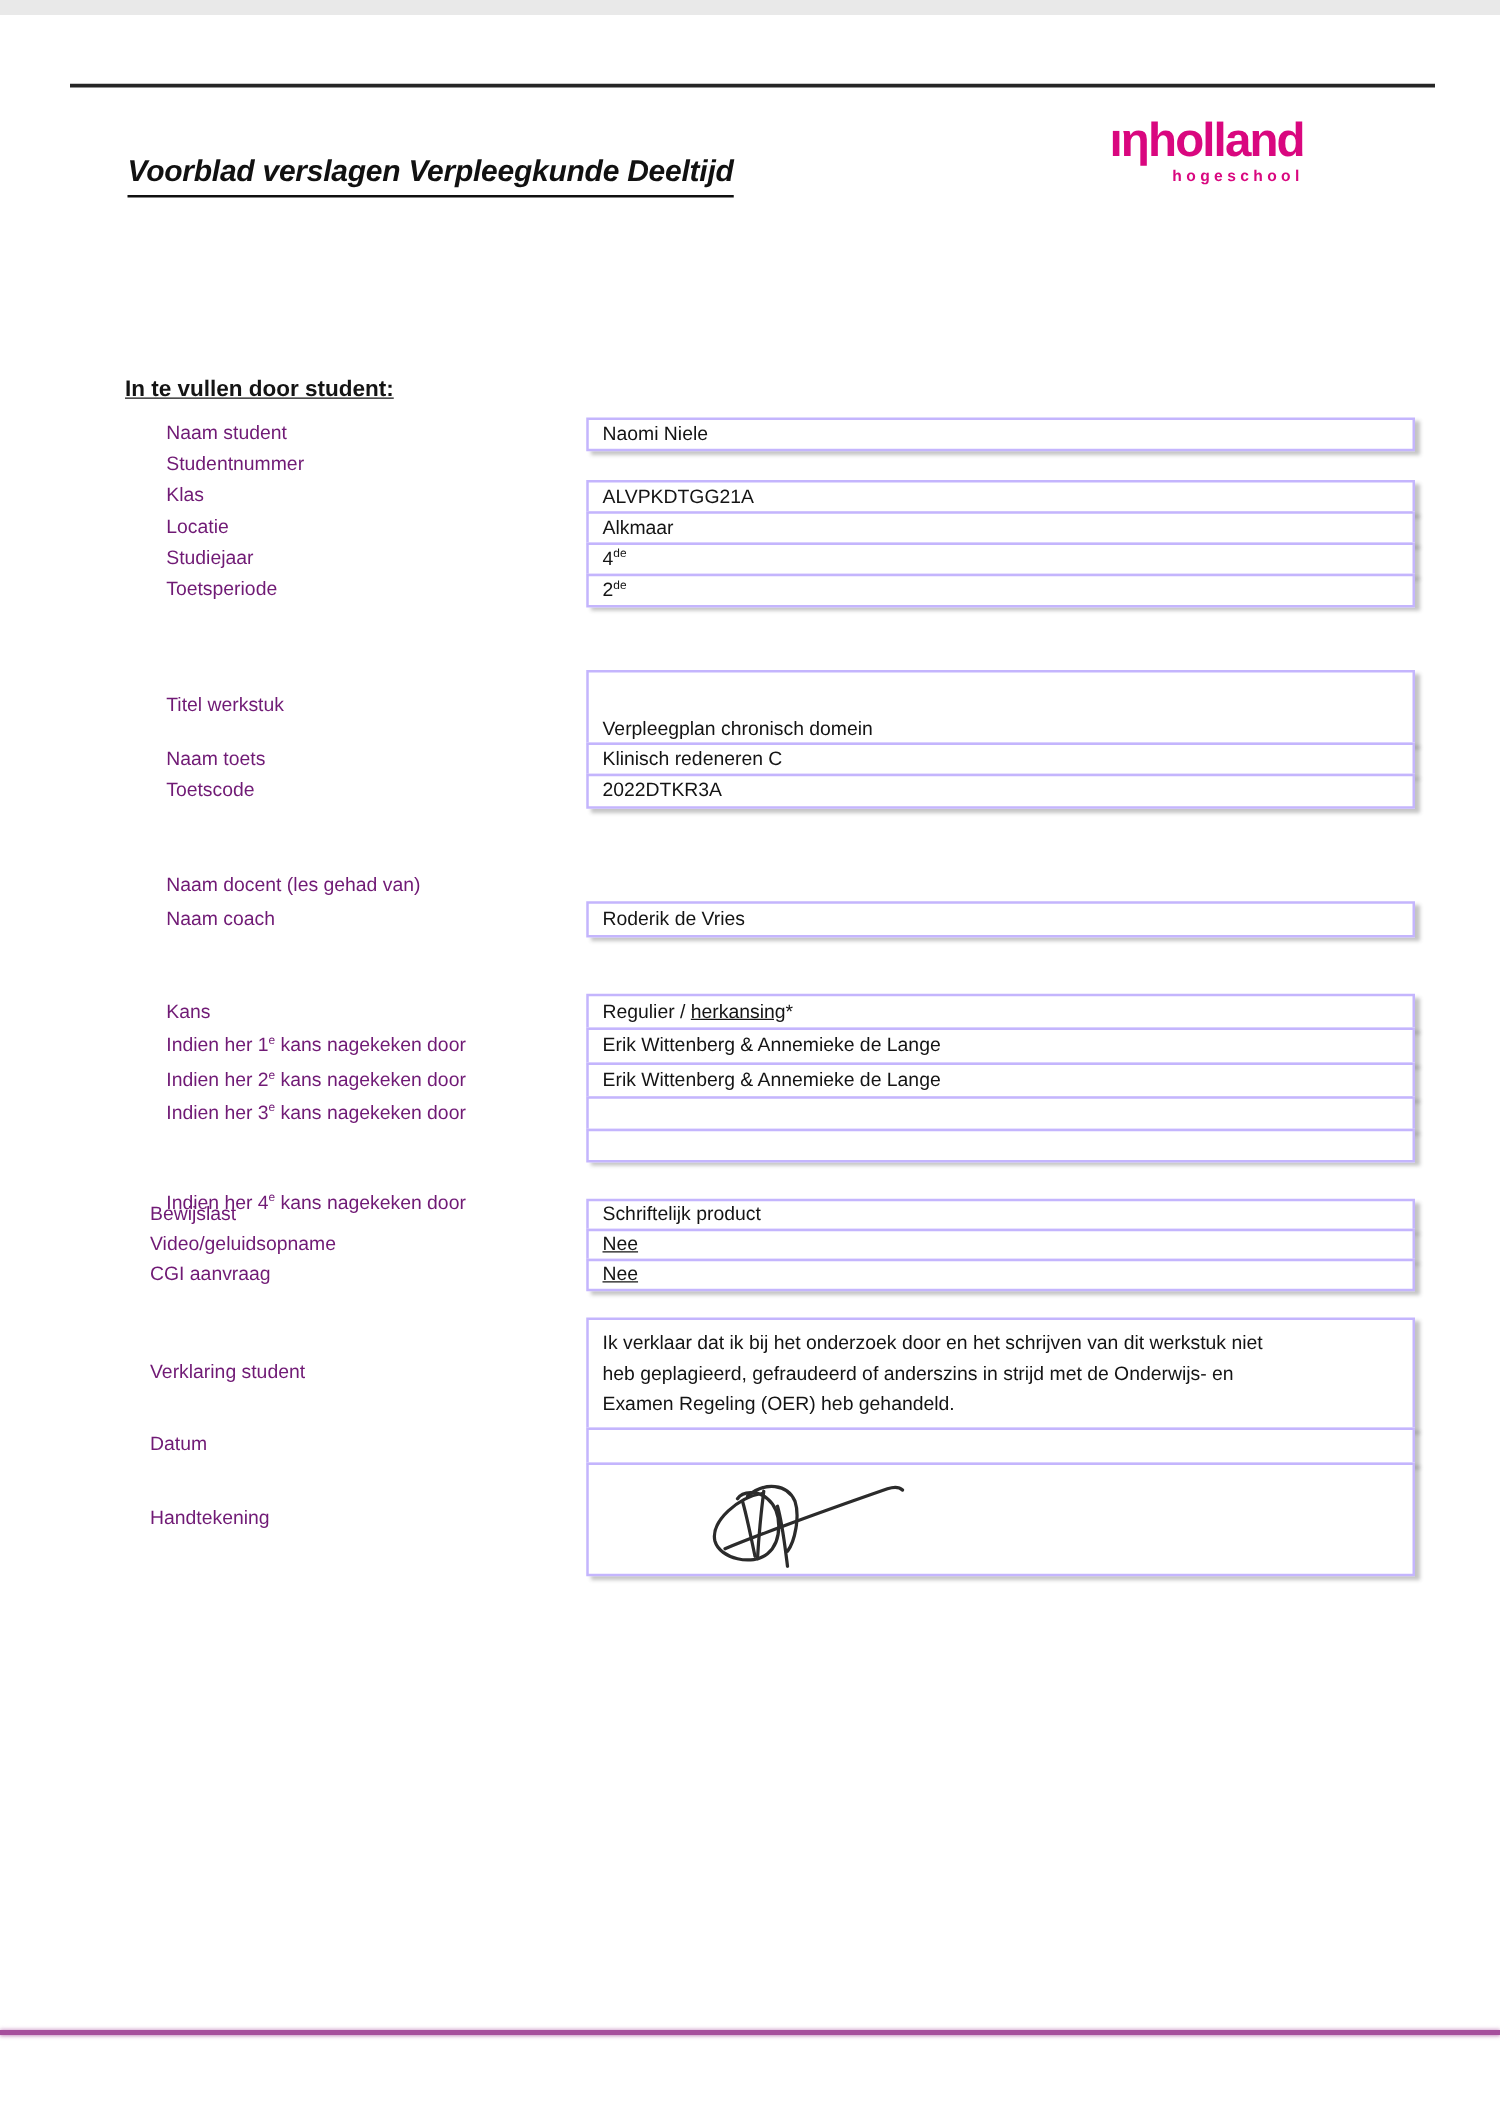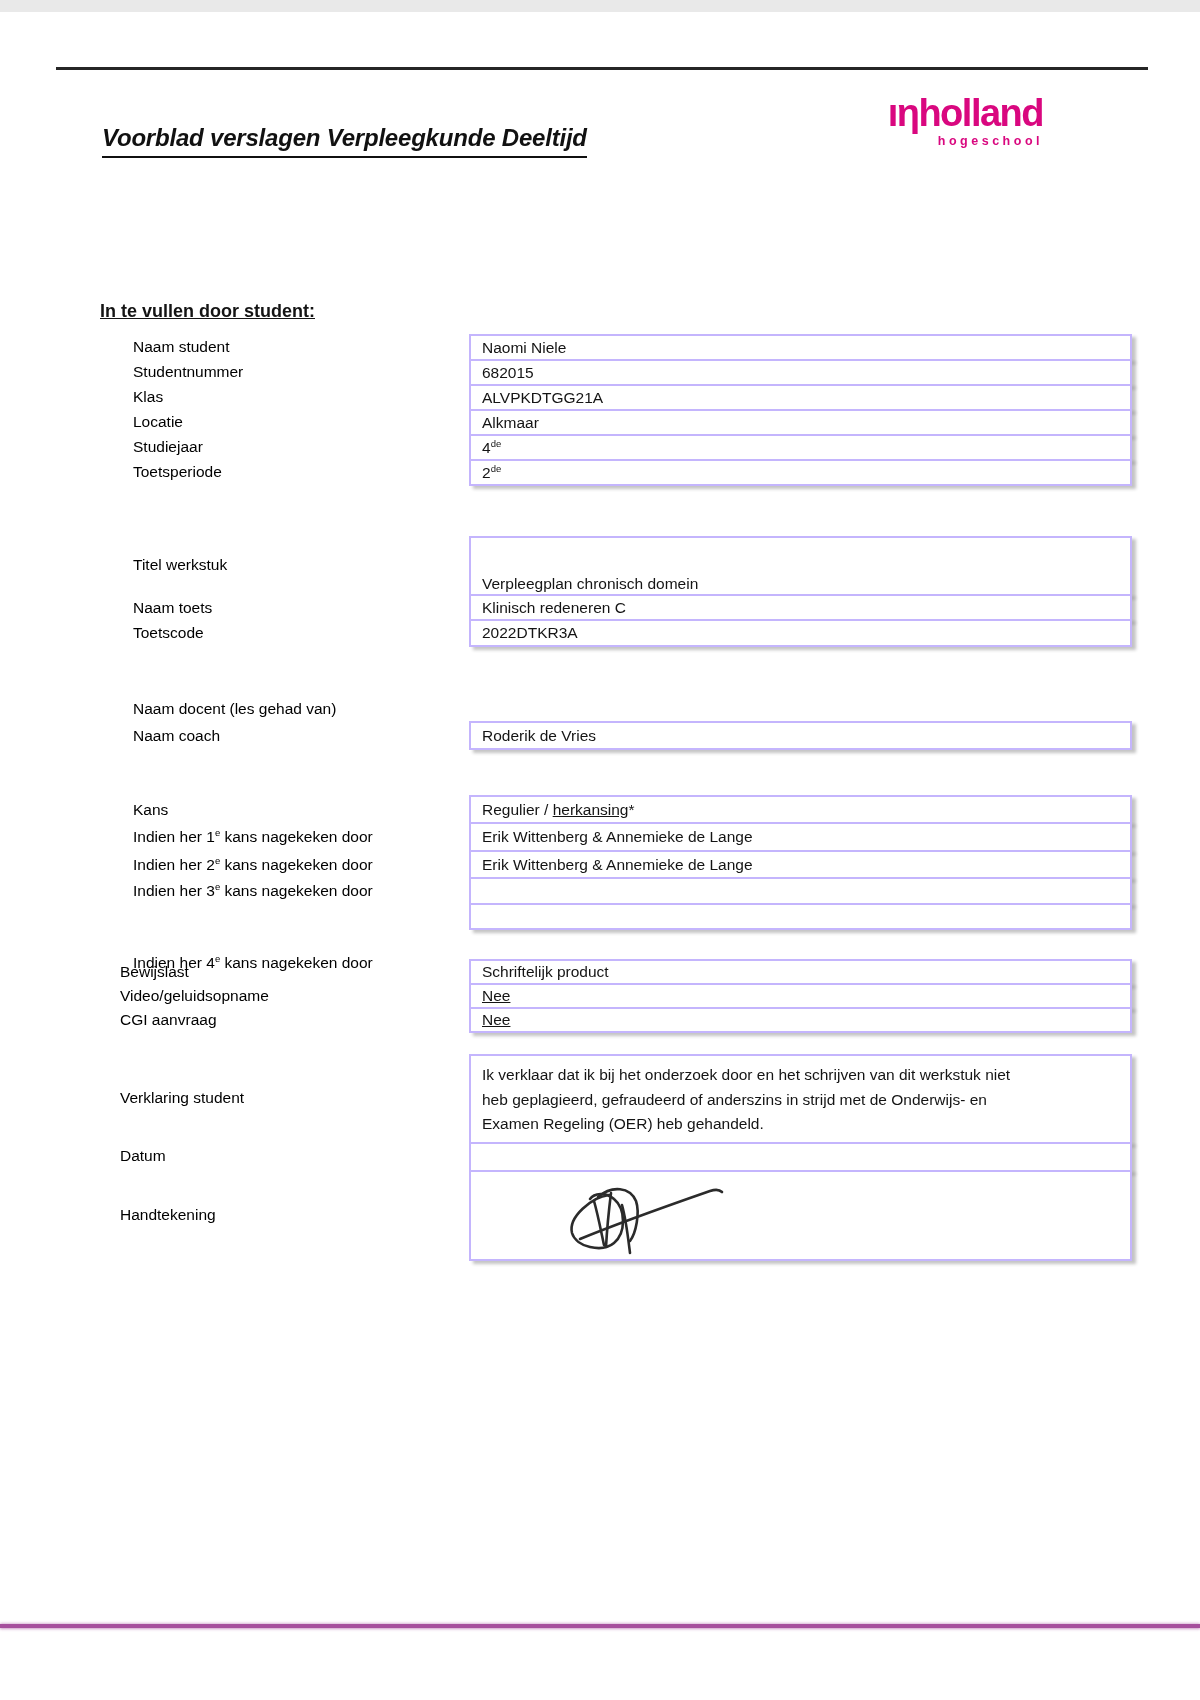--- a/index.html
+++ b/index.html
@@ -25,21 +25,21 @@
   }
   .brand-tag{
     display:block;margin-top:2px;font-size:12.5px;font-weight:bold;
     letter-spacing:3.5px;color:#d9077f;
   }
   .section-header{
     position:absolute;left:100px;top:289px;font-size:18px;font-weight:bold;
     text-decoration:underline;color:#141414;
   }
   .lbl{
-    position:absolute;left:133px;width:330px;font-size:15.5px;color:#000000;
+    position:absolute;left:133px;width:330px;font-size:15.5px;color:#701a75;
     display:flex;align-items:center;white-space:nowrap;
   }
   .lbl.out{left:120px;}
   .box{
     position:absolute;left:469px;width:663px;background:#fff;
     border:2px solid #c4b5fd;box-sizing:border-box;
     font-size:15.5px;color:#141414;
     display:flex;align-items:center;padding:0 11px;white-space:nowrap;
     box-shadow:4px 3px 3px rgba(60,60,60,.30);
   }
@@ -63,21 +63,20 @@
     <span class="brand-word">ıηholland</span>
     <span class="brand-tag">hogeschool</span>
   </div>
 
   <div class="section-header">In te vullen door student:</div>
 
   <div class="lbl" style="top:322px;height:25px">Naam student</div>
   <div class="box" style="top:322px;height:27px">Naomi Niele</div>
 
   <div class="lbl" style="top:347px;height:25px">Studentnummer</div>
-  <div class="box" style="top:347px;height:27px">682015</div>
 
   <div class="lbl" style="top:372px;height:25px">Klas</div>
   <div class="box" style="top:372px;height:27px">ALVPKDTGG21A</div>
 
   <div class="lbl" style="top:397px;height:25px">Locatie</div>
   <div class="box" style="top:397px;height:27px">Alkmaar</div>
 
   <div class="lbl" style="top:422px;height:25px">Studiejaar</div>
   <div class="box" style="top:422px;height:27px">
       <span><span>4</span><sup>de</sup></span>

